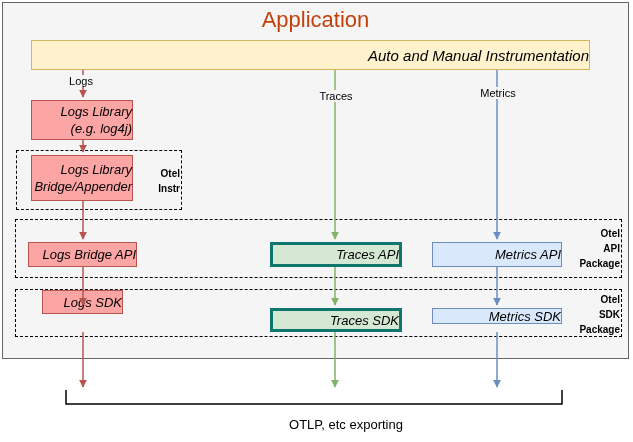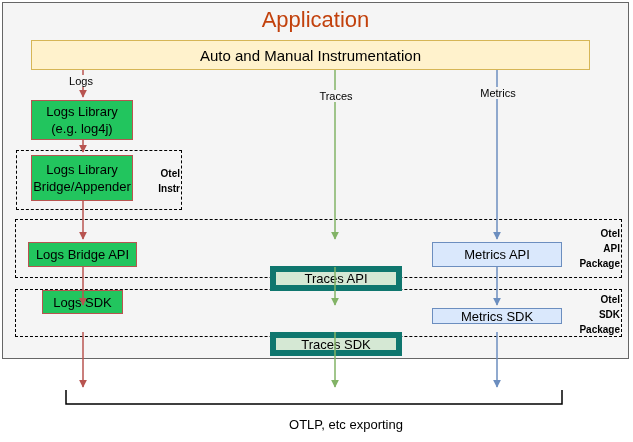--- a/index.html
+++ b/index.html
@@ -10,27 +10,27 @@
   }
   .app-box {
     position:absolute; left:2px; top:2px; width:627px; height:357px;
     background:#F5F5F5; border:1.5px solid #666666; box-sizing:border-box;
   }
   .app-title {
     position:absolute; left:0; top:4px; width:100%; text-align:center;
     font-size:22px; color:#c2410c;
   }
   .box {
-    position:absolute; display:flex; flex-direction:column; align-items:center;
+    position:absolute; display:flex; flex-direction:column; align-items:flex-end;
     justify-content:center; text-align:center; font-size:13px; line-height:17px;
-    box-sizing:border-box; white-space:nowrap; z-index:1;
+    box-sizing:border-box; white-space:nowrap; z-index:1;font-style:italic;
   }
   .yellow { background:#FFF2CC; border:1px solid #D6B656; font-size:15px; }
-  .pink   { background:#22c55e; border:1px solid #B85450; }
-  .greenb { background:#D5E8D4; border:6px solid #0f766e;margin-top:24px; }
+  .pink   { background:#fca5a5; border:1px solid #B85450; }
+  .greenb { background:#D5E8D4; border:3px solid #0f766e; }
   .blueb  { background:#DAE8FC; border:1px solid #6C8EBF; }
   .dashed {
     position:absolute; border:1px dashed #000; box-sizing:border-box; z-index:0;
   }
   .grouplabel {
     position:absolute; font-size:10px; line-height:15px; text-align:right; z-index:1;font-weight:bold;
   }
   .streamlabel {
     position:absolute; font-size:11px; text-align:center; z-index:3;
     background:#F5F5F5; padding:0 1px;

